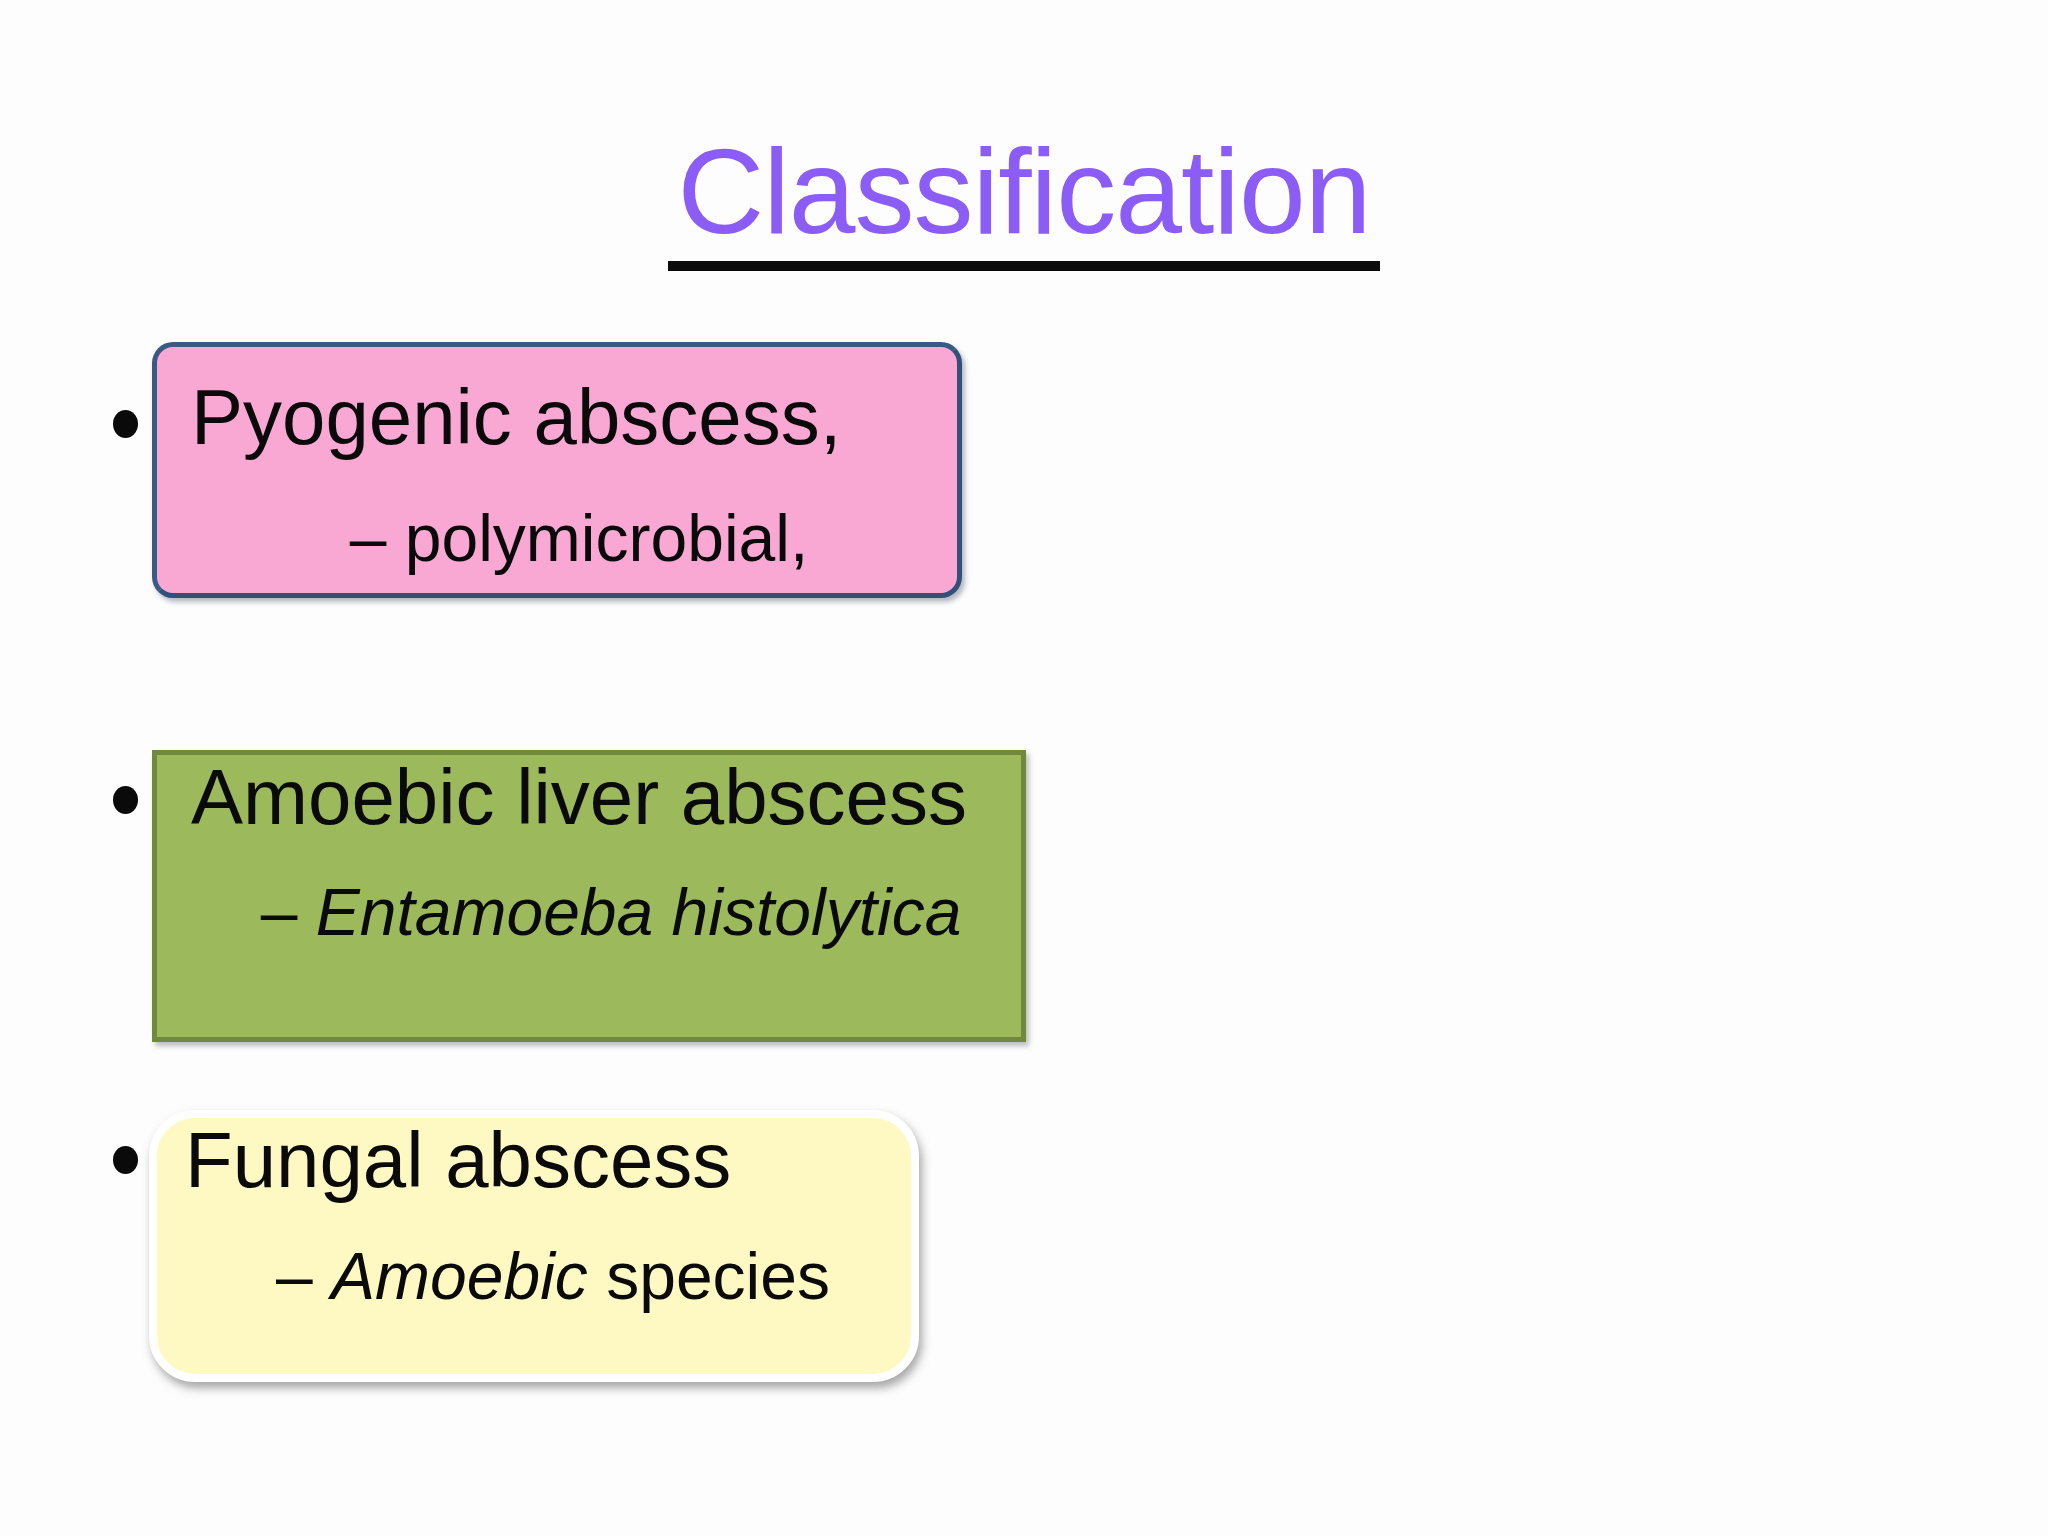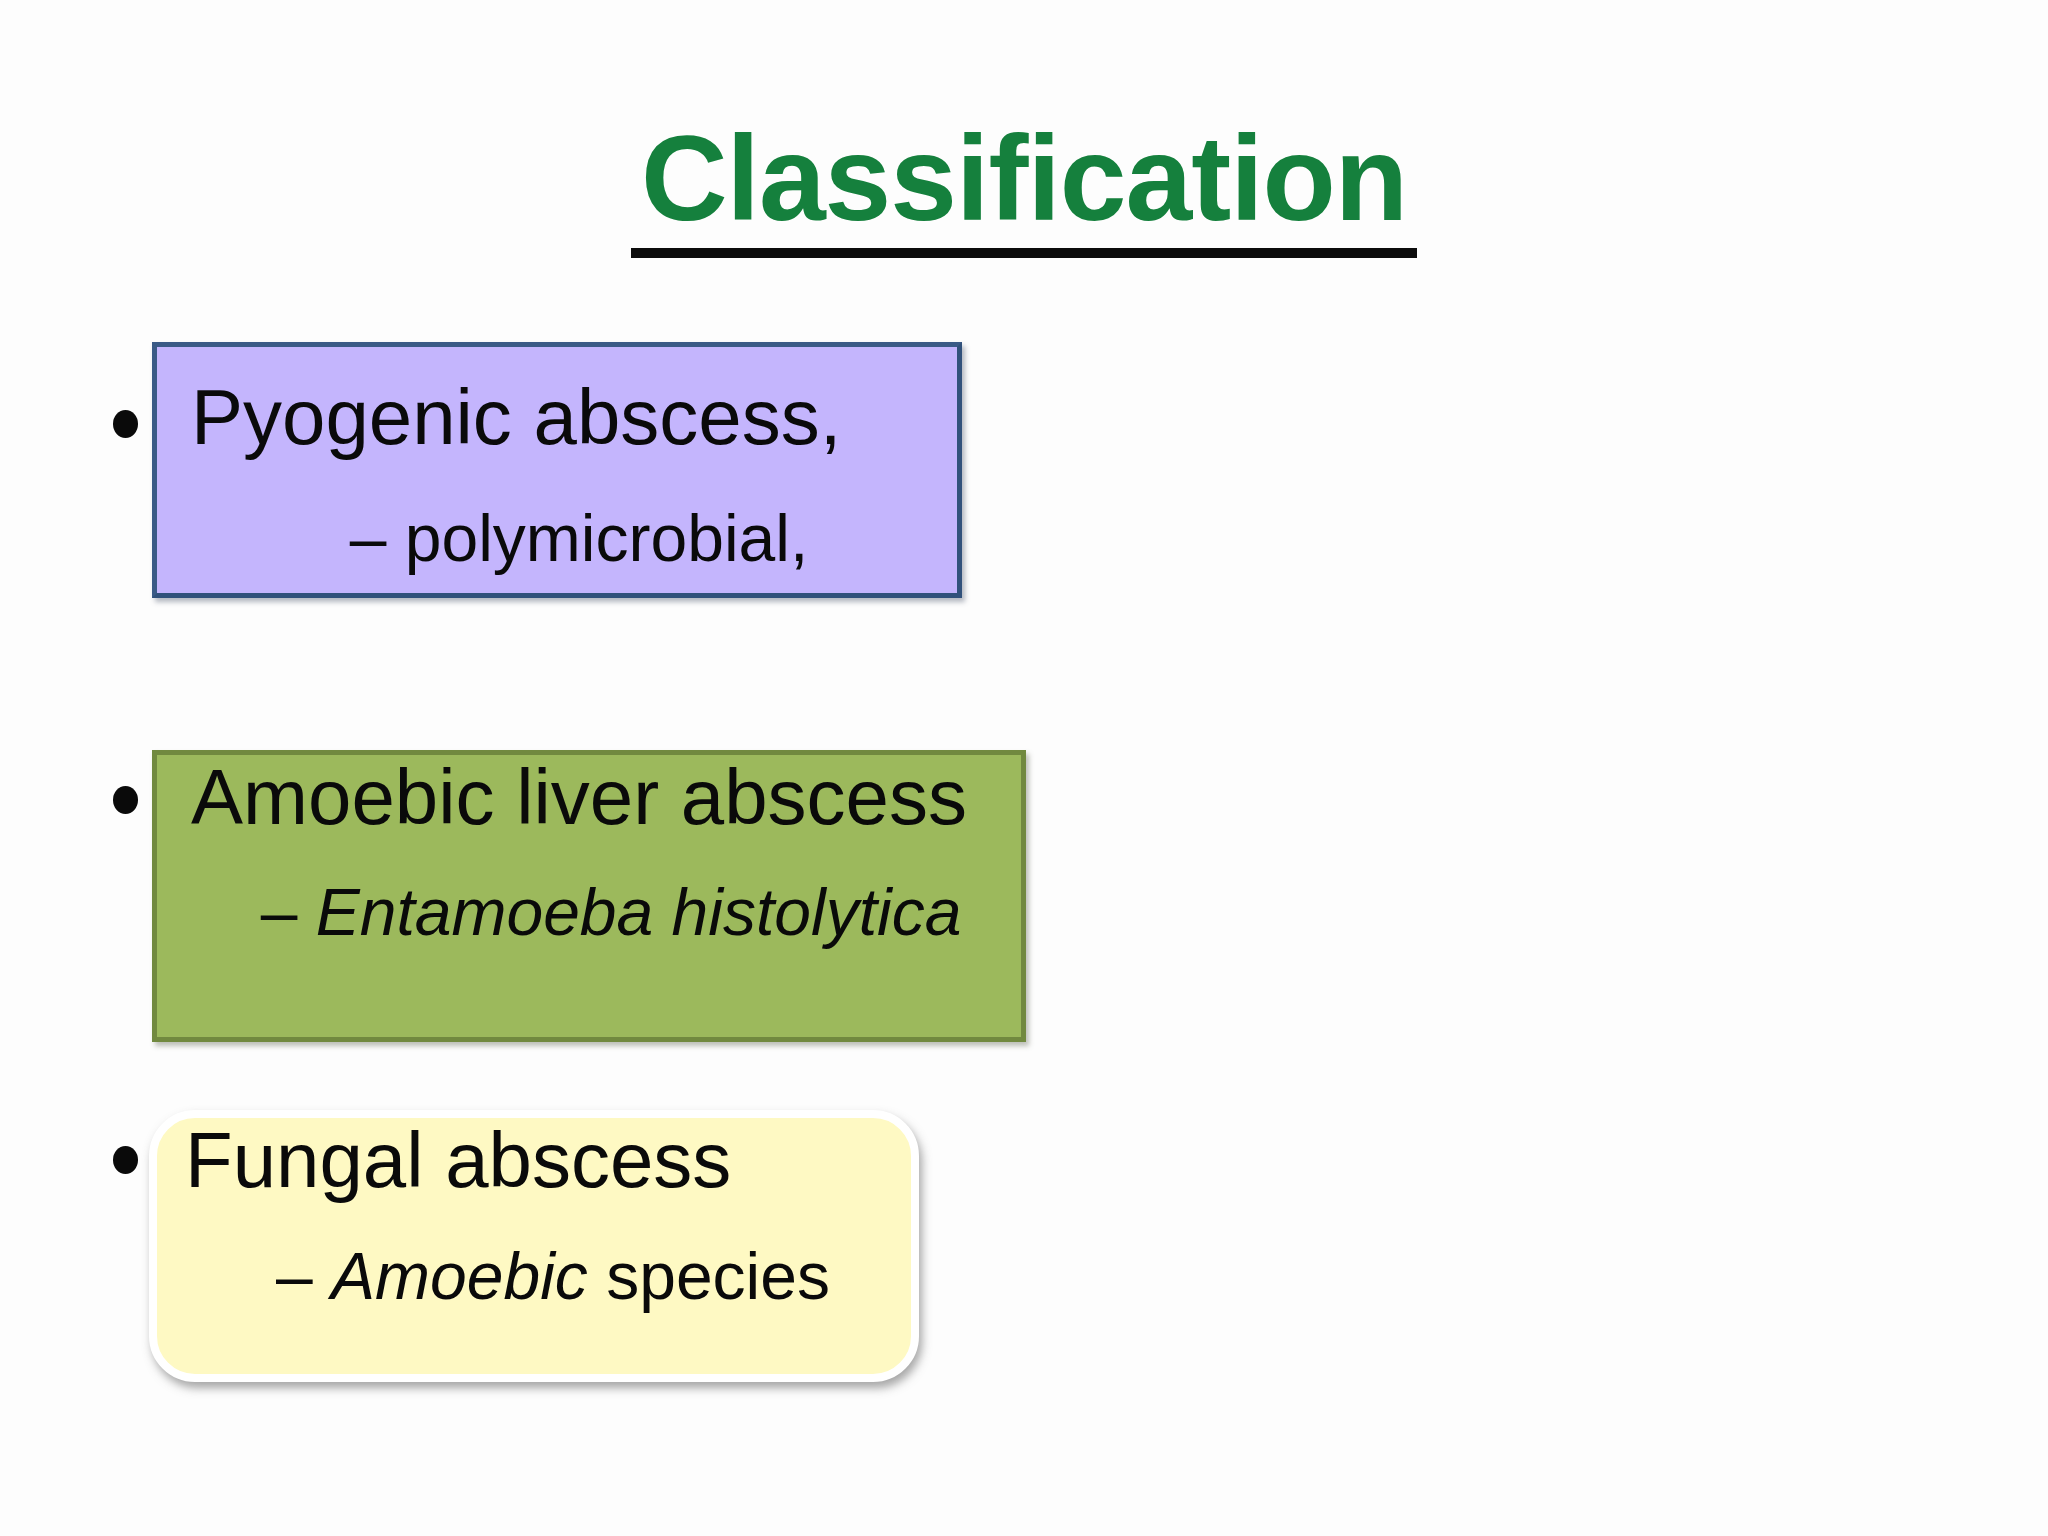--- a/index.html
+++ b/index.html
@@ -22,25 +22,25 @@
   
   .title-wrap {
     position: absolute;
     top: 112px;
     left: 0;
     width: 100%;
     text-align: center;
   }
   .title {
     display: inline-block;
-    margin: 0;
+    margin: 13px;
     font-size: 120px;
-    font-weight: 700;
+    font-weight: 400;
     line-height: 1.1;
-    color: #15803d;
+    color: #8b5cf6;
     padding: 0 10px 4px 10px;
     border-bottom: 10px solid #0c0c0c;
     letter-spacing: -1px;
   }
   
   .bullet {
     position: absolute;
     width: 25px;
     height: 28px;
     border-radius: 50%;
@@ -108,21 +108,21 @@
 </head>
 <body>
 
 <div class="slide">
 
   <div class="title-wrap">
     <h1 class="title">Classification</h1>
   </div>
 
   <span class="bullet b1"></span>
-  <div class="box box-blue" style="background-color: #c4b5fd;">
+  <div class="box box-blue" style="background-color: #f9a8d4; border-radius: 21px;">
     <div class="line1">Pyogenic abscess,</div>
     <div class="line2"><span>– </span><span class="it"></span><span>polymicrobial,</span></div>
   </div>
 
   <span class="bullet b2"></span>
   <div class="box box-green" style="background-color: rgb(156, 185, 92);">
     <div class="line1">Amoebic liver abscess</div>
     <div class="line2"><span>– </span><span class="it">Entamoeba histolytica</span><span></span></div>
   </div>
 

